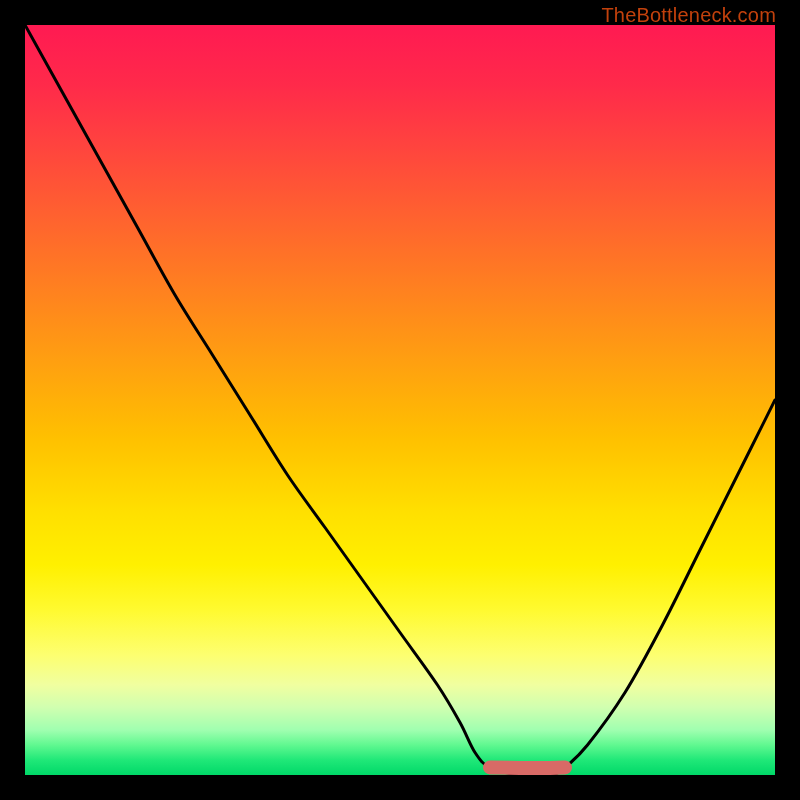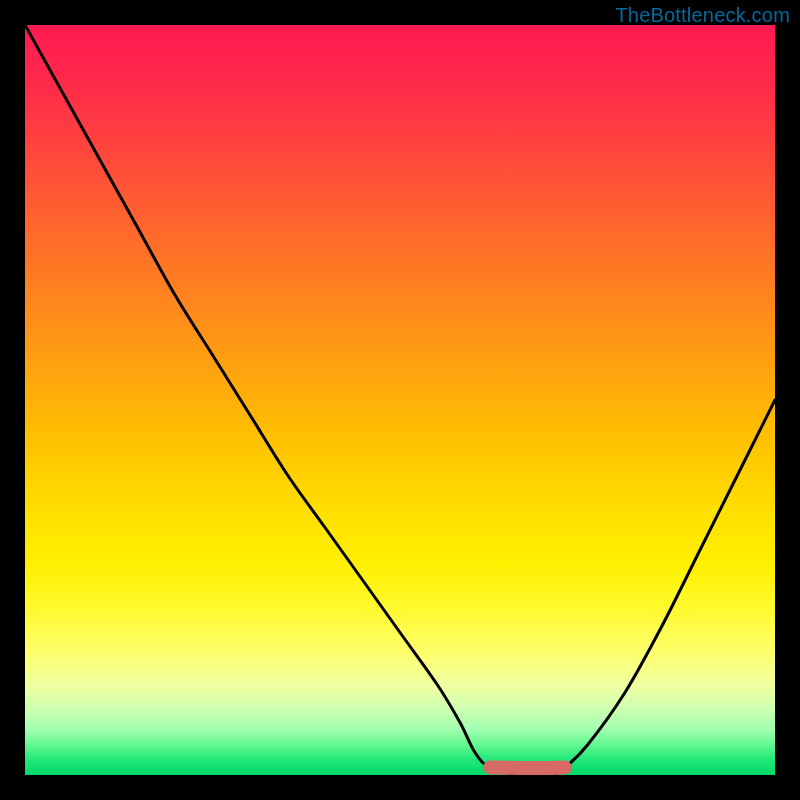--- a/index.html
+++ b/index.html
@@ -51,24 +51,24 @@
   }
   .curve-svg {
     position: absolute;
     inset: 0;
     width: 750px;
     height: 750px;
   }
   .watermark {
     position: absolute;
     top: 4px;
-    right: 10px;
+    right: 24px;
     font-family: Arial, Helvetica, sans-serif;
     font-size: 20px;
-    color: #0369a1;
+    color: #c2410c;
     letter-spacing: 0.2px;
   }
 </style>
 </head>
 <body>
 
 <div class="frame">
   <div class="plot-area">
     <div class="gradient"></div>
     <svg class="curve-svg" viewBox="0 0 750 750" preserveAspectRatio="none">

